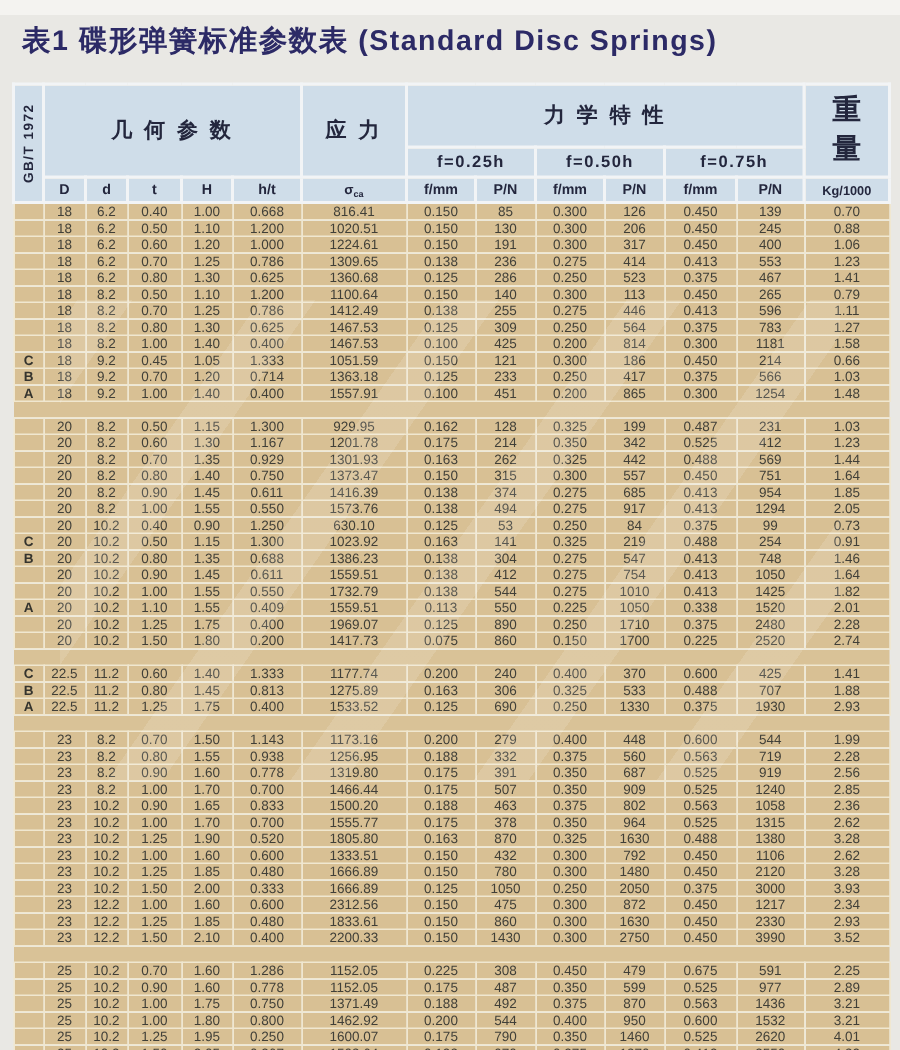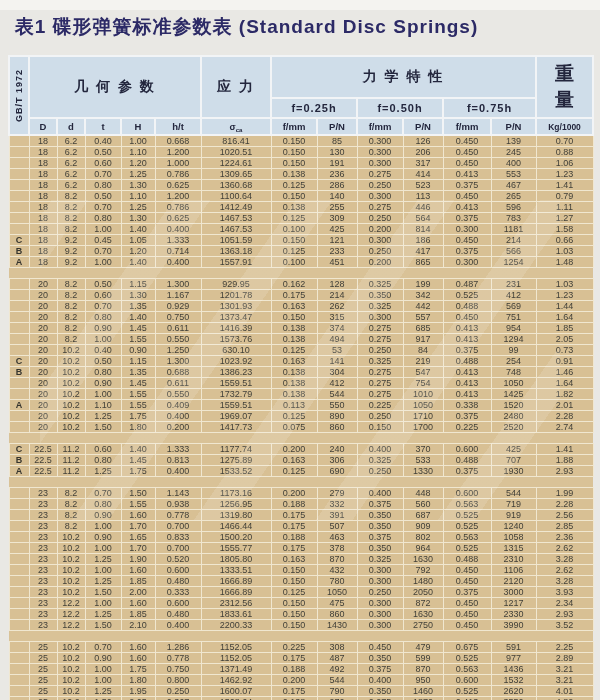--- a/index.html
+++ b/index.html
@@ -685,21 +685,21 @@
           <td>10.2</td>
           <td>1.25</td>
           <td>1.90</td>
           <td>0.520</td>
           <td>1805.80</td>
           <td>0.163</td>
           <td>870</td>
           <td>0.325</td>
           <td>1630</td>
           <td>0.488</td>
-          <td>2310</td>
+          <td>1380</td>
           <td>3.28</td>
         </tr>
         <tr>
           <td class="lcol"></td>
           <td>23</td>
           <td>10.2</td>
           <td>1.00</td>
           <td>1.60</td>
           <td>0.600</td>
           <td>1333.51</td>

